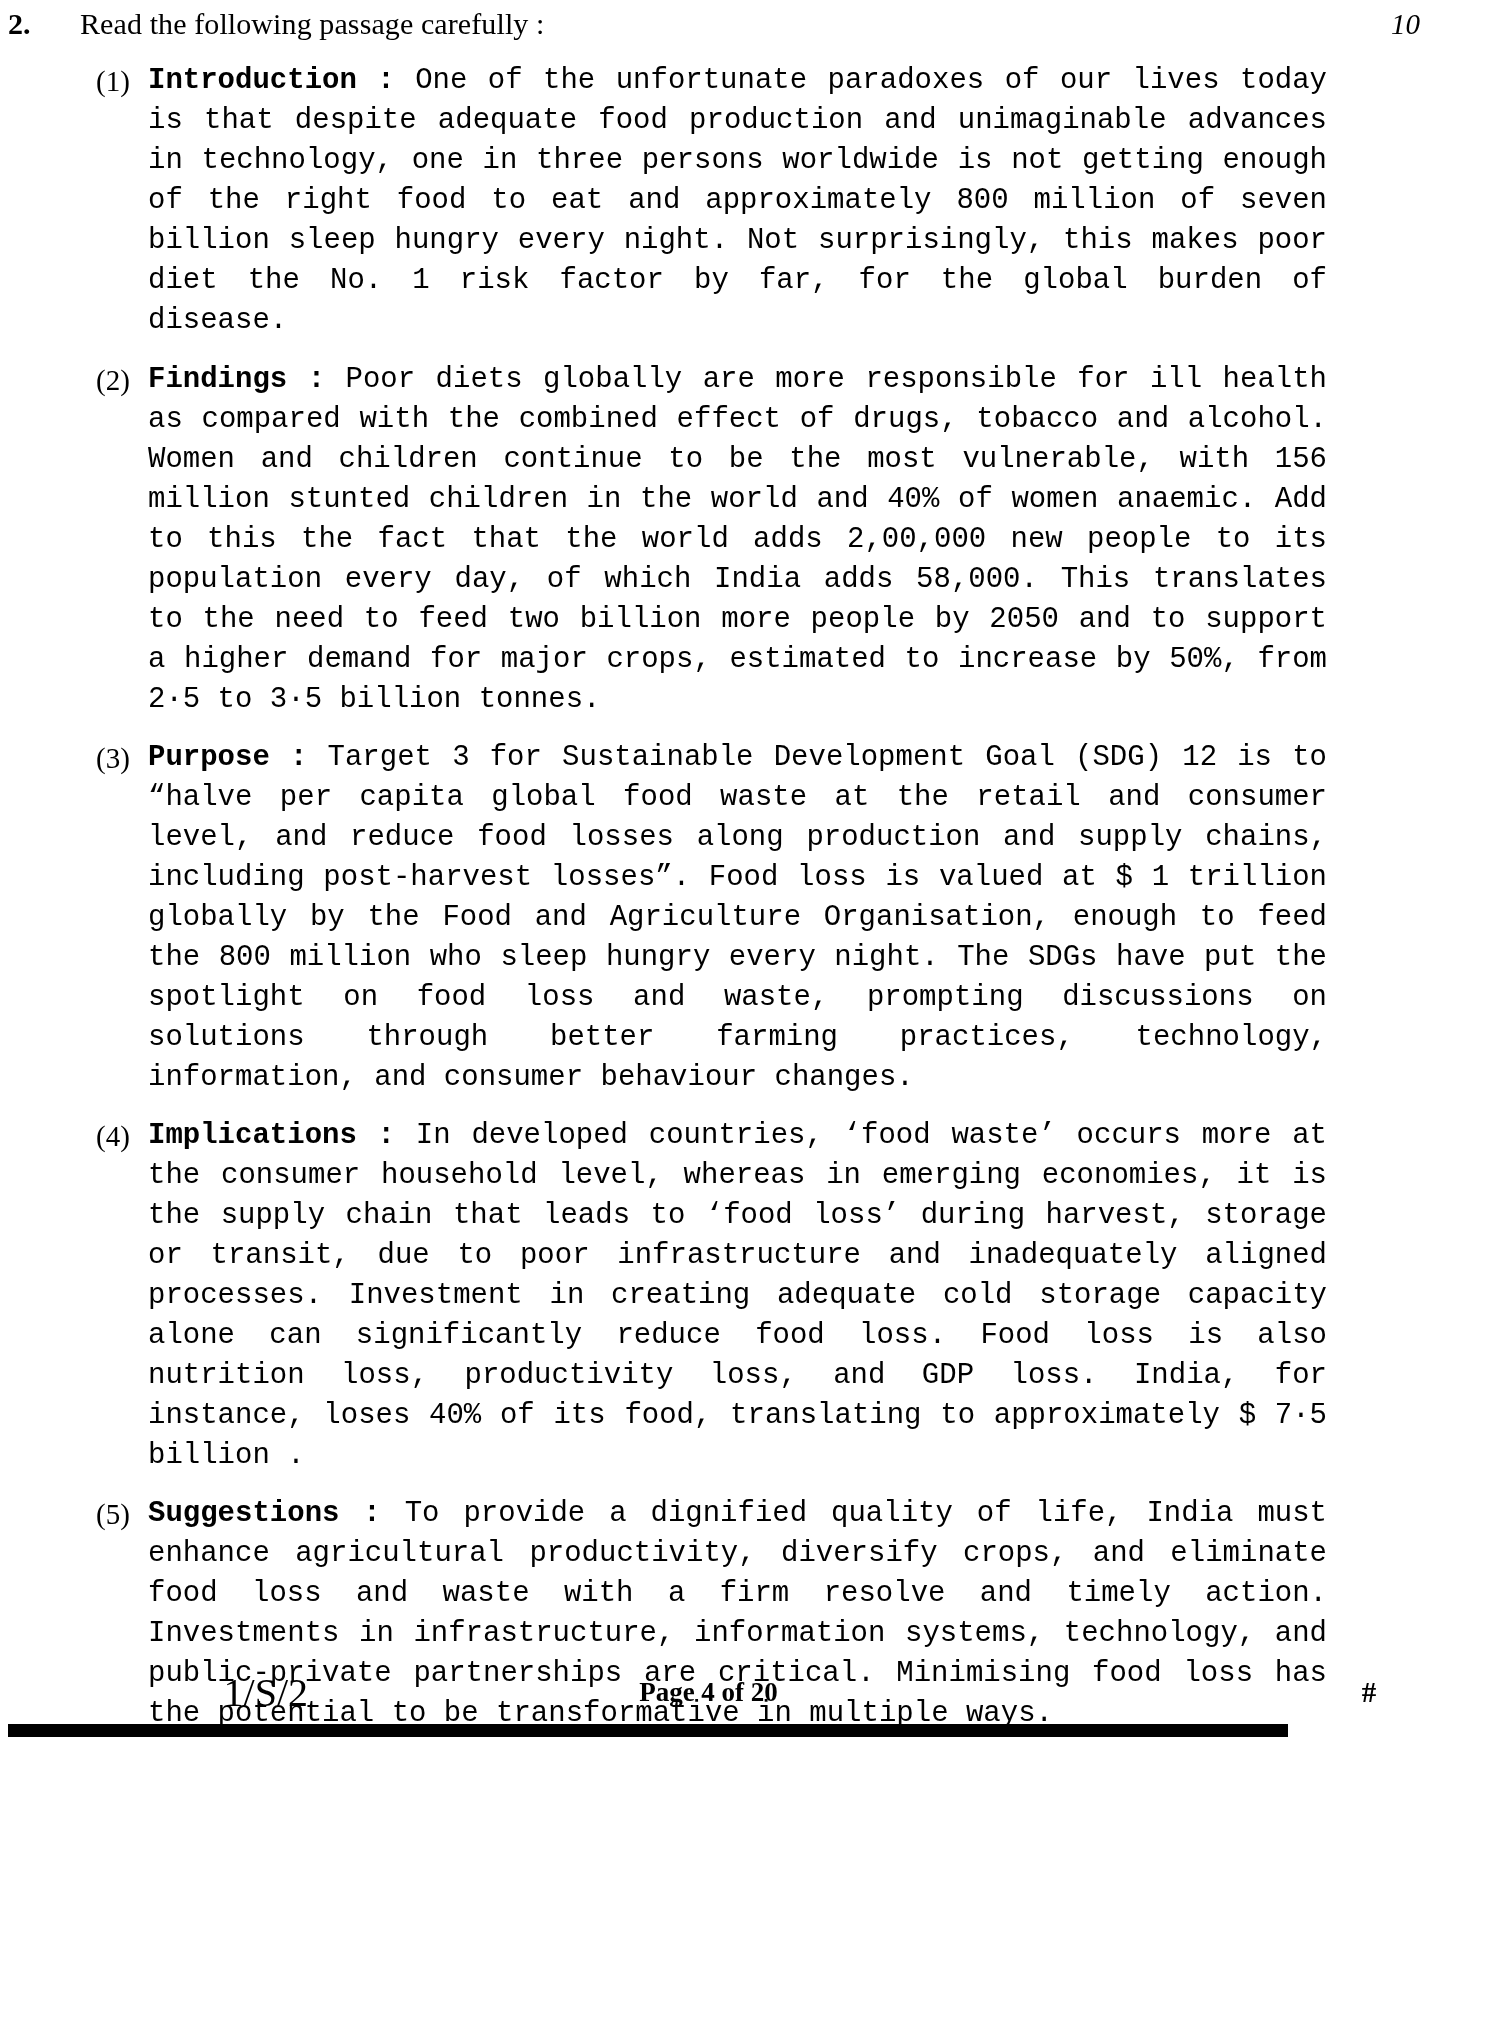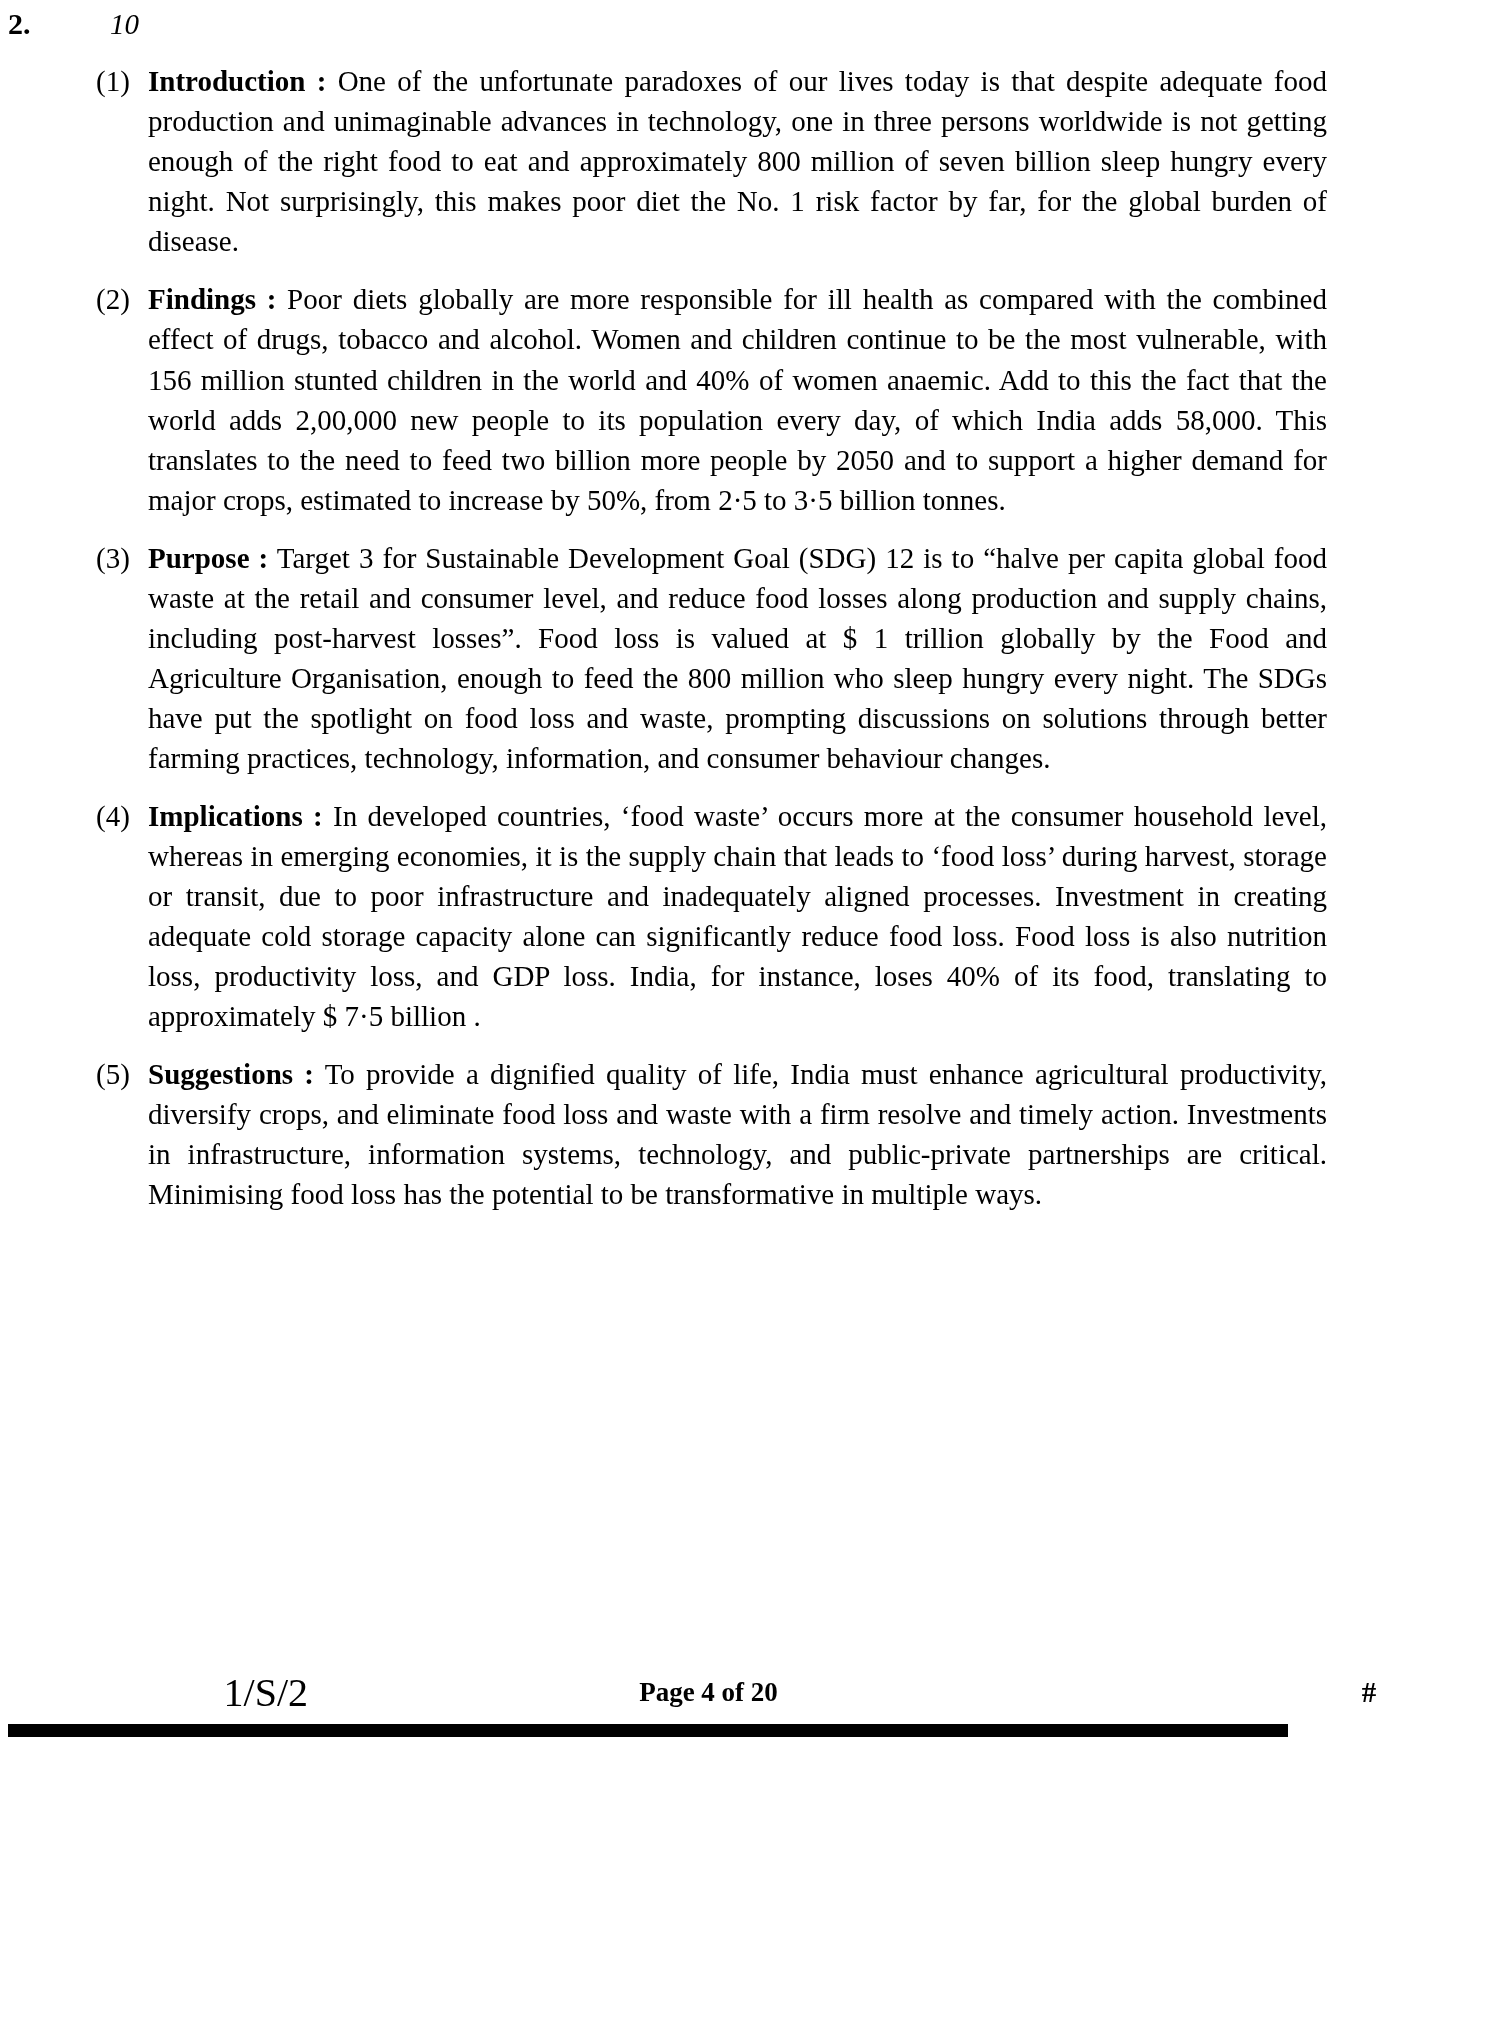--- a/index.html
+++ b/index.html
@@ -84,20 +84,21 @@
     line-height: 1.38;
     text-align: left;
   }
   .para-body {
     flex: 1 1 auto;
     font-size: 29px;
     line-height: 1.38;
     text-align: justify;
     text-justify: inter-word;
     hyphens: none;
+    font-family: Liberation Mono, monospace;
   }
   .para-body .lead {
     font-weight: bold;
   }
 
   
   .footer {
     position: absolute;
     left: 0;
     right: 0;
@@ -140,20 +141,21 @@
 </style>
 </head>
 <body>
 
 <div class="page">
 
   <div class="content">
 
     <div class="q-head">
       <div class="q-number">2.</div>
+      <div class="q-stem">Read the following passage carefully :</div>
       <div class="q-marks">10</div>
     </div>
 
     <div class="para-list">
 
       <div class="para">
         <div class="para-marker">(1)</div>
         <div class="para-body"><span class="lead">Introduction :</span><span> One of the unfortunate paradoxes of our lives today is that despite adequate food production and unimaginable advances in technology, one in three persons worldwide is not getting enough of the right food to eat and approximately 800 million of seven billion sleep hungry every night. Not surprisingly, this makes poor diet the No. 1 risk factor by far, for the global burden of disease.</span></div>
       </div>
 

